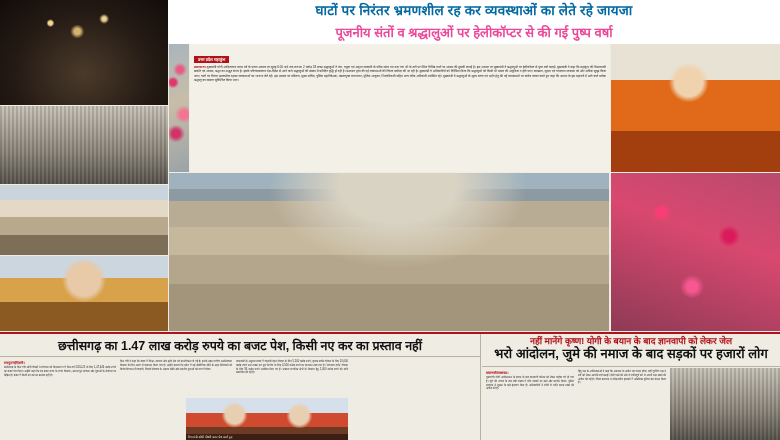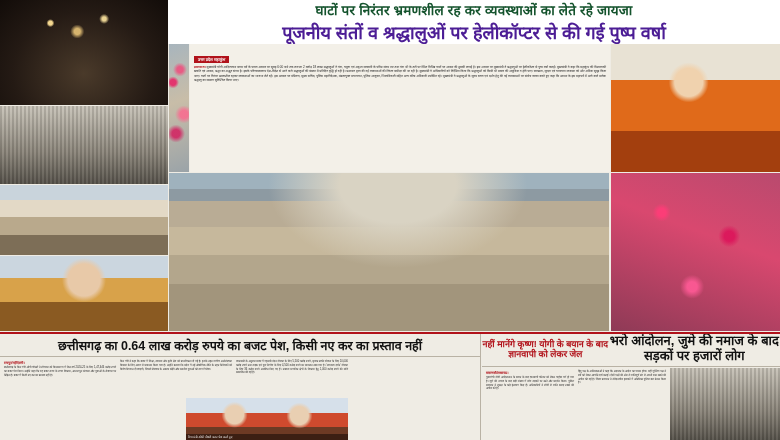--- a/index.html
+++ b/index.html
@@ -19,26 +19,26 @@
   .rule{background:#b1121a;}
   .tiny{font-size:3.1px;line-height:1.45;text-align:justify;color:#2b2b2b;}
   .xtiny{font-size:2.7px;line-height:1.4;text-align:justify;color:#2b2b2b;}
 
   
   #hl1{
     left:168px;top:0px;width:612px;height:22px;
     background:#ffffff;
     display:flex;align-items:center;justify-content:center;
   }
-  #hl1 .t{color:#14532d;font-size:13.5px;font-weight:bold;letter-spacing:.2px;}
+  #hl1 .t{color:#0369a1;font-size:13.5px;font-weight:bold;letter-spacing:.2px;}
   #hl2{
     left:168px;top:22px;width:612px;height:22px;background:#ffffff;
     display:flex;align-items:center;justify-content:center;
   }
-  #hl2 .t{color:#4c1d95;font-size:18px;font-weight:bold;}
+  #hl2 .t{color:#ec4899;font-size:13px;font-weight:bold;}
 
   
   #artbox{
     left:190px;top:44px;width:420px;height:128px;background:#f3f0e8;
     padding:3px 4px 2px 4px;box-sizing:border-box;
   }
   #kicker{
     display:inline-block;background:#b1121a;color:#fff;font-size:4px;
     font-weight:bold;padding:1px 4px;margin-bottom:2px;
   }
@@ -110,21 +110,21 @@
 
   
   #botrule{left:0;top:332px;width:780px;height:2px;}
   #b-hl{
     left:0;top:336px;width:480px;height:18px;
     display:flex;align-items:center;justify-content:center;
   }
   #b-hl .t{font-size:12.5px;font-weight:bold;color:#111;}
   #b-hl2{
     left:482px;top:334px;width:298px;height:30px;
-    display:flex;align-items:center;justify-content:center;
+    display:flex;flex-direction:column;align-items:center;justify-content:center;
     text-align:center;
   }
   #b-hl2 .t1{font-size:9px;font-weight:bold;color:#b1121a;line-height:1.15;}
   #b-hl2 .t2{font-size:13px;font-weight:bold;color:#111;line-height:1.15;}
 
   .vsep{position:absolute;width:1px;background:#b9b2a4;}
   .hsep{position:absolute;height:1px;background:#b9b2a4;}
 
   .colbox{position:absolute;}
   .colhead{color:#b1121a;font-weight:bold;font-size:3.4px;margin-bottom:1px;}
@@ -161,21 +161,21 @@
 
   <div class="photo priest ph" style="left:611px;top:44px;width:169px;height:128px;"></div>
 
   <div class="photo petals ph" style="left:611px;top:173px;width:169px;height:158px;"></div>
 
   <div class="photo flower ph" style="left:169px;top:44px;width:20px;height:128px;"></div>
 
   <div class="ph rule" id="botrule"></div>
 
   <div class="ph" id="b-hl">
-    <span class="t">छत्तीसगढ़ का 0.64 लाख करोड़ रुपये का बजट पेश, किसी नए कर का प्रस्ताव नहीं</span>
+    <span class="t">छत्तीसगढ़ का 1.47 लाख करोड़ रुपये का बजट पेश, किसी नए कर का प्रस्ताव नहीं</span>
   </div>
 
   <div class="ph" id="b-hl2">
     <span class="t1">नहीं मानेंगे कृष्ण! योगी के बयान के बाद ज्ञानवापी को लेकर जेल</span>
     <span class="t2">भरो आंदोलन, जुमे की नमाज के बाद सड़कों पर हजारों लोग</span>
   </div>
 
   <div class="vsep" style="left:480px;top:334px;height:106px;"></div>
   <div class="hsep" style="left:0;top:356px;width:480px;"></div>
   <div class="hsep" style="left:482px;top:366px;width:298px;"></div>

